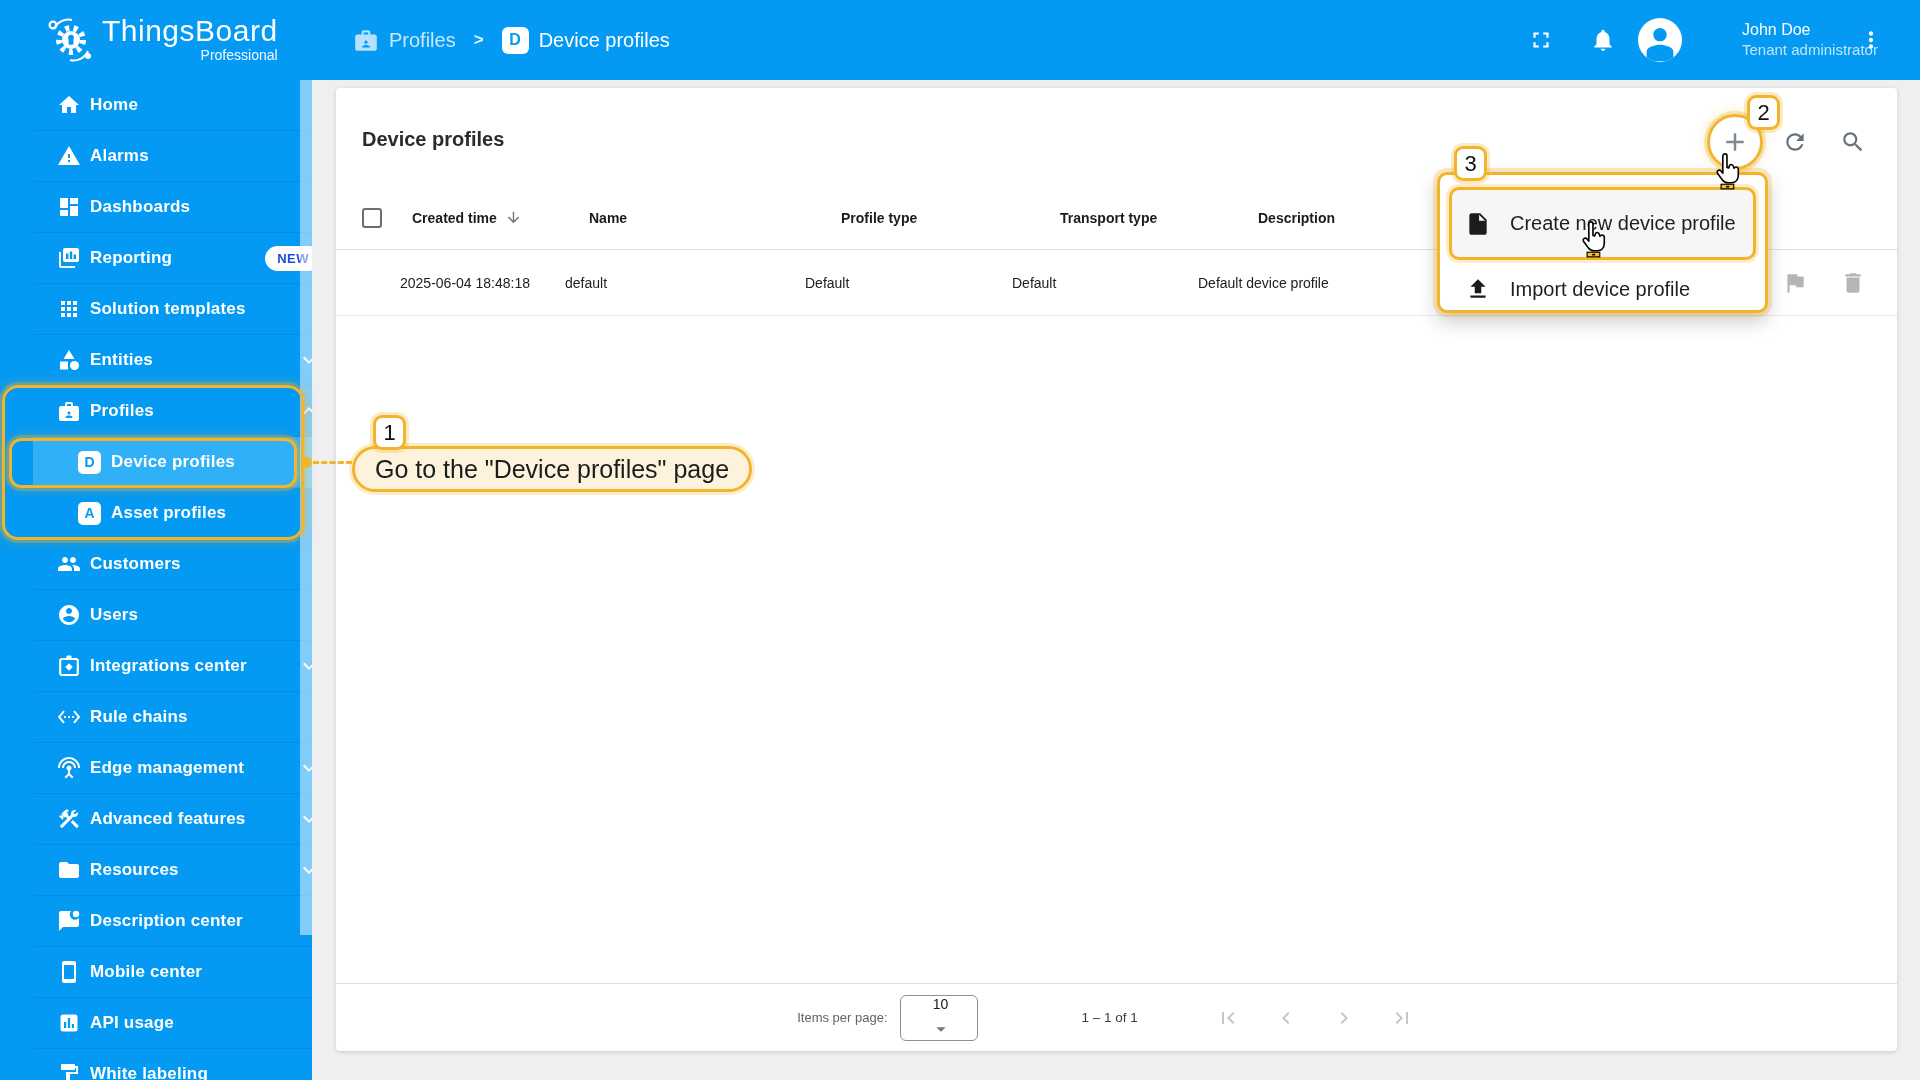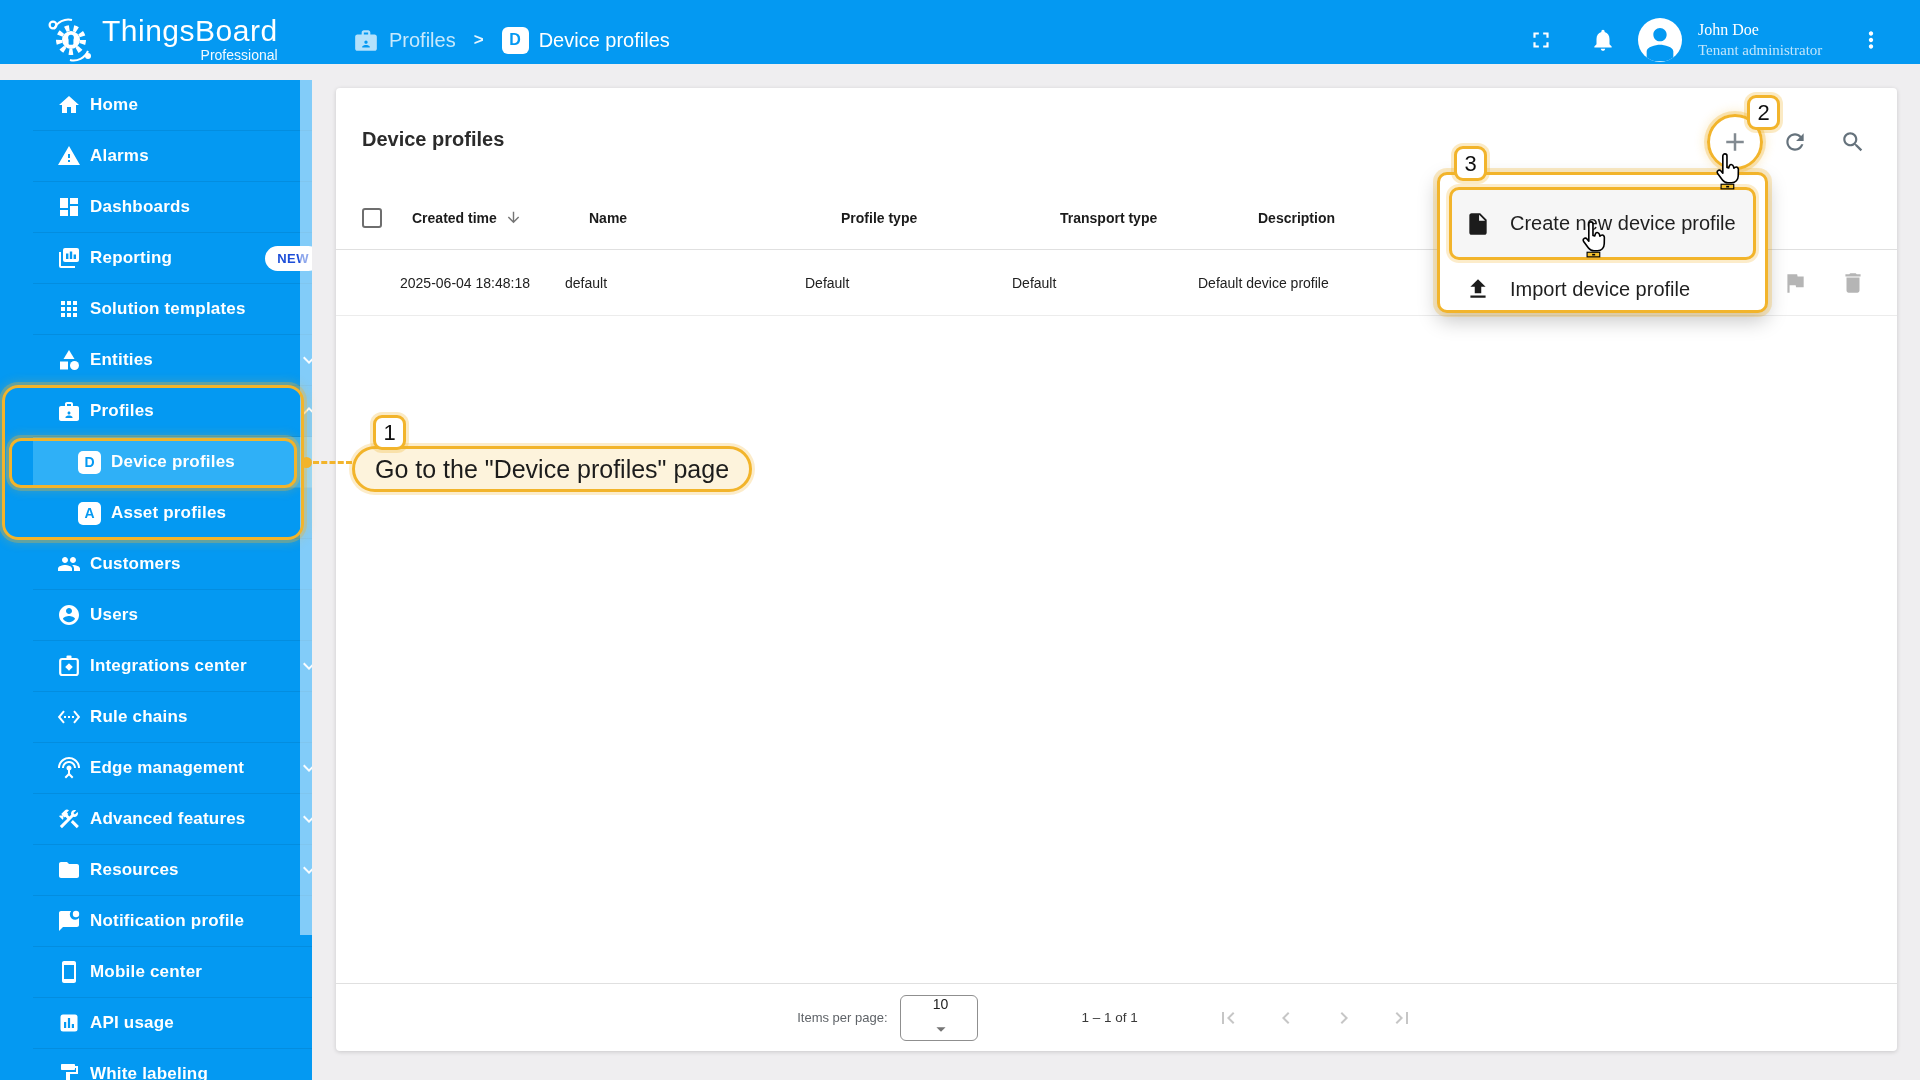--- a/index.html
+++ b/index.html
@@ -1,33 +1,33 @@
 <!DOCTYPE html>
 <html><head>
 <meta charset="utf-8">
 <style>
   * { margin:0; padding:0; box-sizing:border-box; }
   html,body { width:1920px; height:1080px; overflow:hidden; }
   body { font-family:"Liberation Sans", sans-serif; background:#efeef0; position:relative; }
   svg { display:block; }
 
   
-  .header { position:absolute; left:0; top:0; width:1920px; height:64px; background:#0499f2; z-index:10; }
+  .header { position:absolute; left:0; top:0; width:1920px; height:80px; background:#0499f2; z-index:10; }
   .logo { position:absolute; left:44px; top:14px; display:flex; align-items:center; }
   .logo-text { margin-left:10px; color:#fff; }
   .logo-title { font-size:30px; font-weight:400; letter-spacing:.5px; line-height:32px; }
   .logo-sub { font-size:14px; font-weight:400; text-align:right; opacity:.95; margin-top:0; }
   .breadcrumb { position:absolute; left:353px; top:0; height:80px; display:flex; align-items:center; }
   .bc-link { display:flex; align-items:center; gap:10px; color:rgba(255,255,255,.78); font-size:20px; cursor:pointer; }
   .bc-sep { color:rgba(255,255,255,.9); font-size:17px; font-weight:700; margin:0 18px; }
   .bc-current { display:flex; align-items:center; gap:10px; color:#fff; font-size:20px; }
   .bc-chip { width:27px; height:27px; background:#fff; border-radius:6px; color:#0499f2; font-size:16px; font-weight:700; display:flex; align-items:center; justify-content:center; }
   .hdr-ic { position:absolute; top:27px; cursor:pointer; }
   .avatar { position:absolute; left:1638px; top:18px; width:44px; height:44px; border-radius:50%; background:#fff; overflow:hidden; display:flex; align-items:flex-end; justify-content:center; }
-  .user-block { position:absolute; left:1698px; top:19px; color:#fff;font-family:Liberation Serif, serif; }
+  .user-block { position:absolute; left:1742px; top:19px; color:#fff; }
   .user-name { font-size:16px; line-height:21px; }
   .user-role { font-size:15px; color:rgba(255,255,255,.75); line-height:20px; }
 
   
   .sidebar { position:absolute; left:0; top:80px; width:312px; height:1000px; background:#0499f2; z-index:5; overflow:hidden;padding-left:33px; }
   .nav-item { height:51px; display:flex; align-items:center; padding:0 14px 0 24px; border-bottom:1px solid rgba(0,0,0,.08); color:#fff; cursor:pointer; position:relative; width:302px; }
   .nav-ic { width:24px; height:24px; fill:#fff; flex:none; }
   .nav-label { font-size:17px; font-weight:600; margin-left:9px; letter-spacing:.2px; white-space:nowrap; }
   .chev { width:24px; height:24px; fill:rgba(255,255,255,.95); margin-left:auto; }
   .new-badge { margin-left:auto; background:#fff; color:#1d4ed8; font-size:13px; font-weight:700; letter-spacing:.5px; border-radius:13px; padding:5px 12px; }
@@ -273,21 +273,21 @@
     <svg class="chev" viewBox="0 0 24 24">
         <path d="M7.41 8.59 12 13.17l4.59-4.58L18 10l-6 6-6-6z"></path>
       </svg>
   </div>
 
   <div class="nav-item">
     <svg class="nav-ic" viewBox="0 0 24 24">
         <path d="M2 4c0-1.1.9-2 2-2h10.1A5 5 0 0 0 22 8.9V16c0 1.1-.9 2-2 2H6l-4 4z"></path>
         <circle cx="19" cy="5" r="3.2"></circle>
       </svg>
-    <span class="nav-label">Notification profile</span>
+    <span class="nav-label">Description center</span>
   </div>
 
   <div class="nav-item">
     <svg class="nav-ic" viewBox="0 0 24 24">
         <path d="M17 1.01 7 1c-1.1 0-2 .9-2 2v18c0 1.1.9 2 2 2h10c1.1 0 2-.9 2-2V3c0-1.1-.9-1.99-2-1.99zM17 19H7V5h10v14z"></path>
       </svg>
     <span class="nav-label">Mobile center</span>
   </div>
 
   <div class="nav-item">

